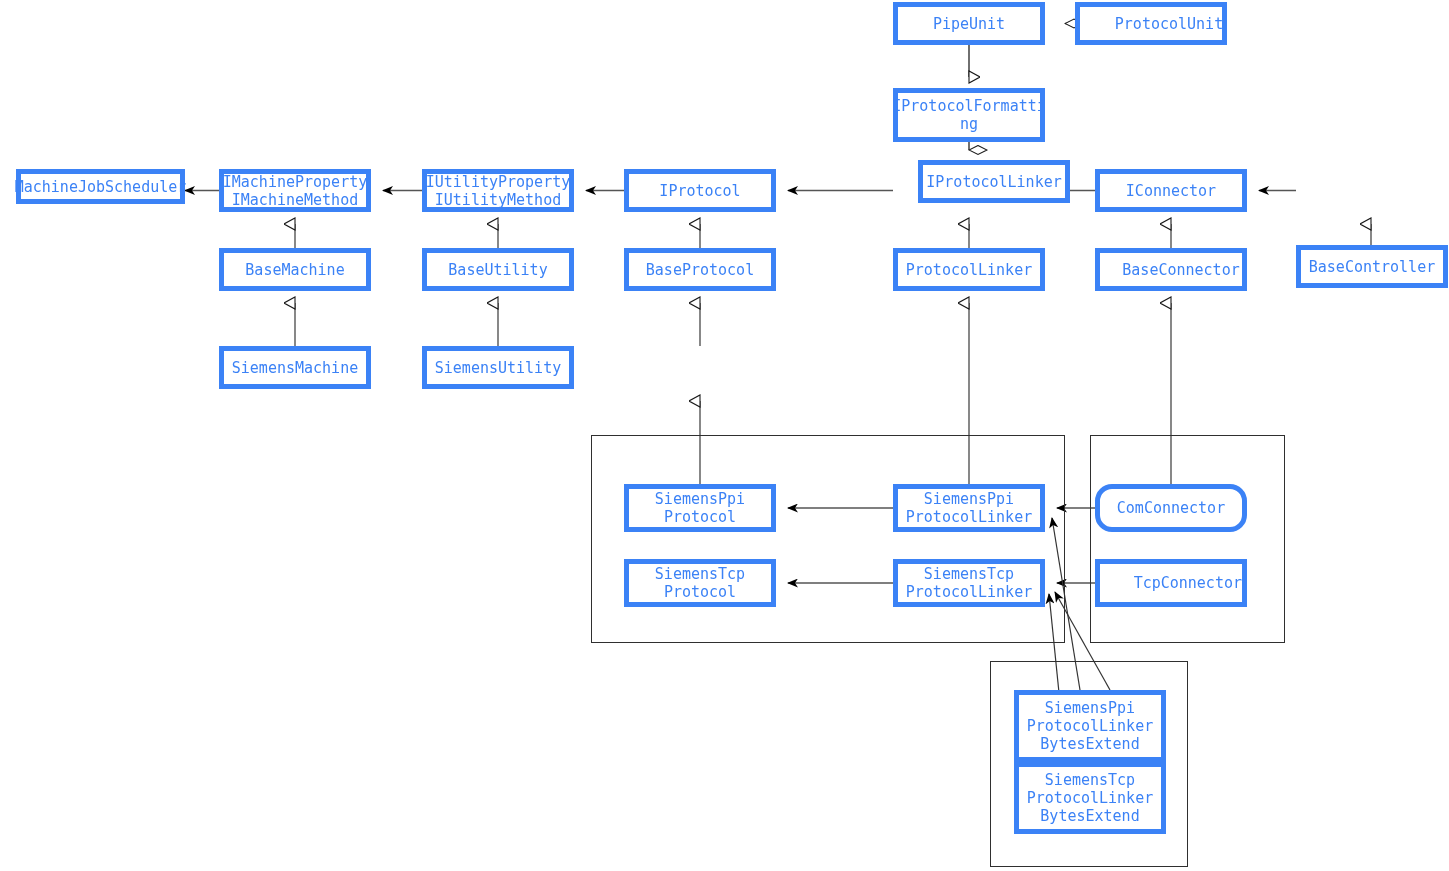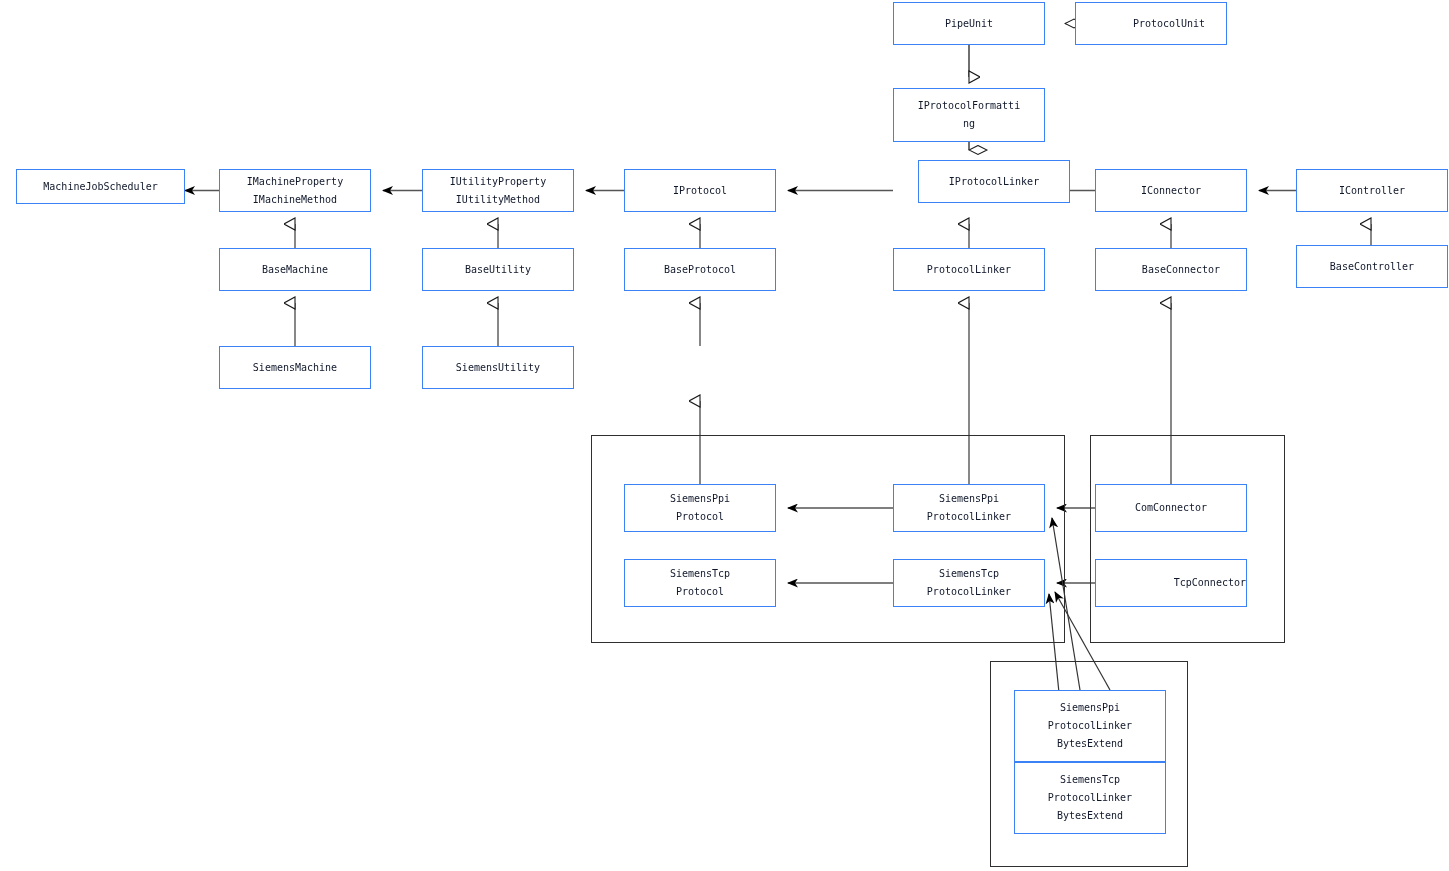--- a/index.html
+++ b/index.html
@@ -18,29 +18,29 @@
   svg.layer {
     position: absolute;
     top: 0;
     left: 0;
     width: 1449px;
     height: 871px;
   }
   .uml-node {
     position: absolute;
     box-sizing: border-box;
-    border: 1px solid #3b82f6;
+    border: 5px solid #3b82f6;
     background: #ffffff;
     display: flex;
     align-items: center;
     justify-content: center;
     text-align: center;
-    font-size: 10px;
+    font-size: 15px;
     line-height: 18px;
-    color: #0f172a;
+    color: #3b82f6;
     white-space: pre-line;
     letter-spacing: 0px;
   }
   .uml-group {
     position: absolute;
     box-sizing: border-box;
     border: 1px solid #2f2f2f;
     background: transparent;
   }
   .node-label {
@@ -120,38 +120,37 @@
   <div class="uml-node" id="n2" style="left: 893px; top: 88px; width: 152px; height: 54px;"><span class="node-label">IProtocolFormatti
 ng</span></div>
   <div class="uml-node" id="n3" style="left: 16px; top: 169px; width: 169px; height: 35px;"><span class="node-label">MachineJobScheduler</span></div>
   <div class="uml-node" id="n4" style="left: 219px; top: 169px; width: 152px; height: 43px;"><span class="node-label">IMachineProperty
 IMachineMethod</span></div>
   <div class="uml-node" id="n5" style="left: 422px; top: 169px; width: 152px; height: 43px;"><span class="node-label">IUtilityProperty
 IUtilityMethod</span></div>
   <div class="uml-node" id="n6" style="left: 624px; top: 169px; width: 152px; height: 43px;"><span class="node-label">IProtocol</span></div>
   <div class="uml-node" id="n7" style="left: 893px; top: 160px; width: 152px; height: 43px; margin-left: 25px;"><span class="node-label">IProtocolLinker</span></div>
   <div class="uml-node" id="n8" style="left: 1095px; top: 169px; width: 152px; height: 43px;"><span class="node-label">IConnector</span></div>
-  <div class="uml-node" id="n9" style="left: 1296px; top: 169px; width: 152px; height: 43px;"><span class="node-label">IController</span></div>
   <div class="uml-node" id="n10" style="left: 219px; top: 248px; width: 152px; height: 43px;"><span class="node-label">BaseMachine</span></div>
   <div class="uml-node" id="n11" style="left: 422px; top: 248px; width: 152px; height: 43px;"><span class="node-label">BaseUtility</span></div>
   <div class="uml-node" id="n12" style="left: 624px; top: 248px; width: 152px; height: 43px;"><span class="node-label">BaseProtocol</span></div>
   <div class="uml-node" id="n13" style="left: 893px; top: 248px; width: 152px; height: 43px;"><span class="node-label">ProtocolLinker</span></div>
   <div class="uml-node" id="n14" style="left: 1095px; top: 248px; width: 152px; height: 43px; padding-left: 20px;"><span class="node-label">BaseConnector</span></div>
   <div class="uml-node" id="n15" style="left: 1296px; top: 245px; width: 152px; height: 43px;"><span class="node-label">BaseController</span></div>
   <div class="uml-node" id="n16" style="left: 219px; top: 346px; width: 152px; height: 43px;"><span class="node-label">SiemensMachine</span></div>
   <div class="uml-node" id="n17" style="left: 422px; top: 346px; width: 152px; height: 43px;"><span class="node-label">SiemensUtility</span></div>
   <div class="uml-node" id="n19" style="left: 624px; top: 484px; width: 152px; height: 48px;"><span class="node-label">SiemensPpi
 Protocol</span></div>
   <div class="uml-node" id="n20" style="left: 624px; top: 559px; width: 152px; height: 48px;"><span class="node-label">SiemensTcp
 Protocol</span></div>
   <div class="uml-node" id="n21" style="left: 893px; top: 484px; width: 152px; height: 48px;"><span class="node-label">SiemensPpi
 ProtocolLinker</span></div>
   <div class="uml-node" id="n22" style="left: 893px; top: 559px; width: 152px; height: 48px;"><span class="node-label">SiemensTcp
 ProtocolLinker</span></div>
-  <div class="uml-node" id="n23" style="left: 1095px; top: 484px; width: 152px; height: 48px;"><span class="node-label">ComConnector</span></div>
+  <div class="uml-node" id="n23" style="left: 1095px; top: 484px; width: 152px; height: 48px; border-radius: 17px;"><span class="node-label">ComConnector</span></div>
   <div class="uml-node" id="n24" style="left: 1095px; top: 559px; width: 152px; height: 48px; justify-content: flex-end;"><span class="node-label">TcpConnector</span></div>
   <div class="uml-node" id="n25" style="left: 1014px; top: 690px; width: 152px; height: 72px;"><span class="node-label">SiemensPpi
 ProtocolLinker
 BytesExtend</span></div>
   <div class="uml-node" id="n26" style="left: 1014px; top: 762px; width: 152px; height: 72px;"><span class="node-label">SiemensTcp
 ProtocolLinker
 BytesExtend</span></div>
 
 </div>
 

